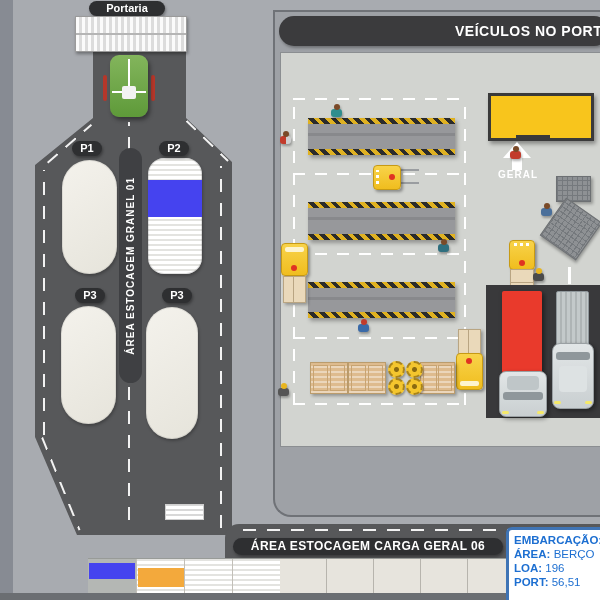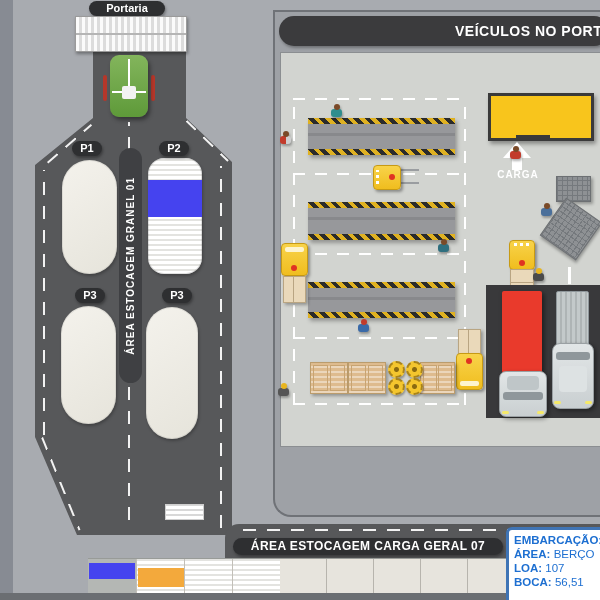--- a/index.html
+++ b/index.html
@@ -179,21 +179,21 @@
 </div>
 
 <div class="abs" style="left:503px;top:142px;width:28px;height:28px">
   <div class="abs" style="left:0;top:0;width:0;height:0;border-left:14px solid transparent;border-right:14px solid transparent;border-bottom:16px solid #fff"></div>
   <div class="abs" style="left:9px;top:16px;width:10px;height:12px;background:#fff"></div>
 </div>
 <div class="person" style="left:510px;top:146px">
   <div class="body" style="background:#c23b2b"></div>
     <div class="head"></div>
 </div>
-<div class="abs" style="left:494px;top:169px;width:48px;text-align:center;color:#fff;font-weight:bold;font-size:10px;letter-spacing:1px">CARGA</div>
+<div class="abs" style="left:494px;top:169px;width:48px;text-align:center;color:#fff;font-weight:bold;font-size:10px;letter-spacing:1px">GERAL</div>
 
 <div class="abs palletGrid" style="left:556px;top:176px;width:33px;height:24px"></div>
 <div class="abs palletGrid" style="left:549px;top:206px;width:42px;height:44px;transform:rotate(35deg)"></div>
 
 <div class="person" style="left:331px;top:104px">
     <div class="body" style="background:#2f8e8e"></div>
     <div class="head"></div>
   </div>
 <div class="person" style="left:280px;top:131px">
     <div class="body" style="background:linear-gradient(90deg,#c23b2b 55%,#cfcfcf 55%)"></div>
@@ -259,21 +259,21 @@
       <div class="hlight" style="left:1px;bottom:4px"></div>
       <div class="hlight" style="right:1px;bottom:4px"></div>
     </div>
   </div>
 </div>
 
 <div class="abs" style="left:225px;top:524px;width:375px;height:34px;background:#57585a;border-top-left-radius:14px">
   <div class="abs dashH" style="left:18px;top:5px;width:357px"></div>
 </div>
 
-<div class="abs pill" style="left:233px;top:538px;width:270px;height:17px;font-size:12px;line-height:17px;letter-spacing:.4px;border-radius:9px">ÁREA ESTOCAGEM CARGA GERAL 07</div>
+<div class="abs pill" style="left:233px;top:538px;width:270px;height:17px;font-size:12px;line-height:17px;letter-spacing:.4px;border-radius:9px">ÁREA ESTOCAGEM CARGA GERAL 06</div>
 
 <div class="abs" style="left:88px;top:558px;width:512px;height:35px;border-top:1px solid #989b98">
   <div class="abs" style="left:0;top:0;width:48px;height:35px;background:#b4b7b4">
     <div class="abs" style="left:1px;top:4px;width:46px;height:16px;background:#4543ef"></div>
   </div>
   <div class="abs slotStripe" style="left:48px;top:0;width:48px;height:35px;border-left:1px solid #c2bfb8">
     <div class="abs" style="left:1px;top:9px;width:46px;height:19px;background:#f3a93c"></div>
   </div>
   <div class="abs slotStripe" style="left:96px;top:0;width:48px;height:35px;border-left:1px solid #c2bfb8"></div>
   <div class="abs slotStripe" style="left:144px;top:0;width:48px;height:35px;border-left:1px solid #c2bfb8"></div>
@@ -285,18 +285,18 @@
 
 <div class="abs" style="left:506px;top:527px;width:100px;height:78px;background:#fff;border:3px solid #3f74b5;
             border-radius:6px 0 0 0;color:#1d6fd1;font-size:11.5px;line-height:14px;padding:3px 0 0 5px;white-space:nowrap">
   <div>
     <span class="lbl">EMBARCAÇÃO:</span> <span></span>
   </div>
   <div>
     <span class="lbl">ÁREA:</span> <span>BERÇO</span>
   </div>
   <div>
-    <span class="lbl">LOA:</span> <span>107</span>
+    <span class="lbl">LOA:</span> <span>196</span>
   </div>
   <div>
-    <span class="lbl">BOCA:</span> <span>56,51</span>
+    <span class="lbl">PORT:</span> <span>56,51</span>
   </div>
 </div>
 
 </body></html>

